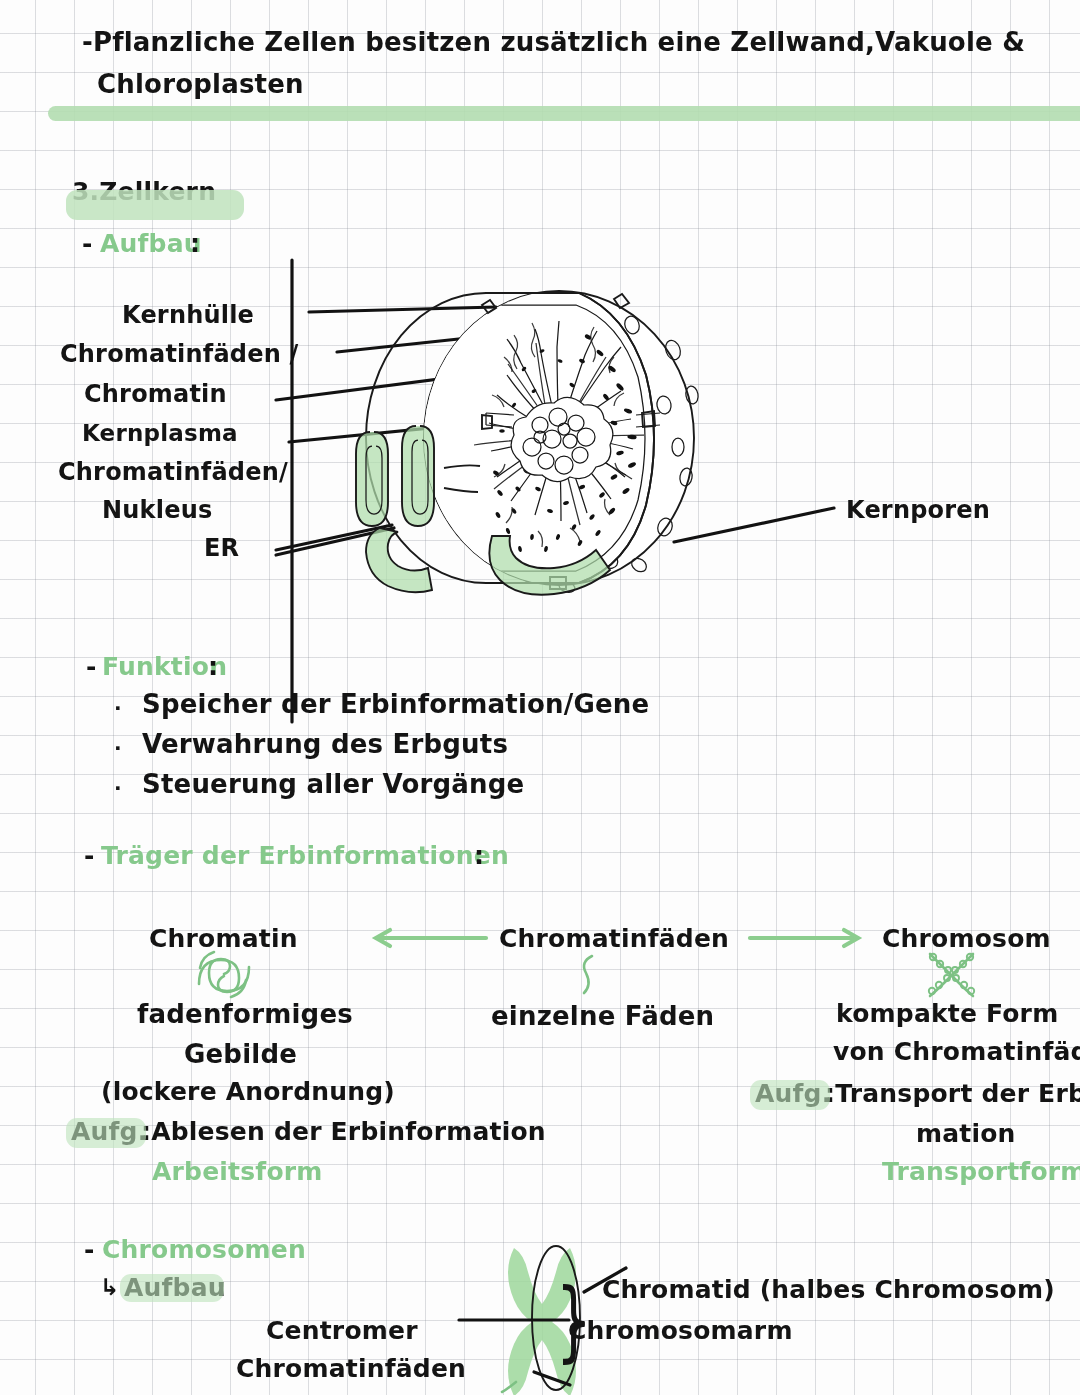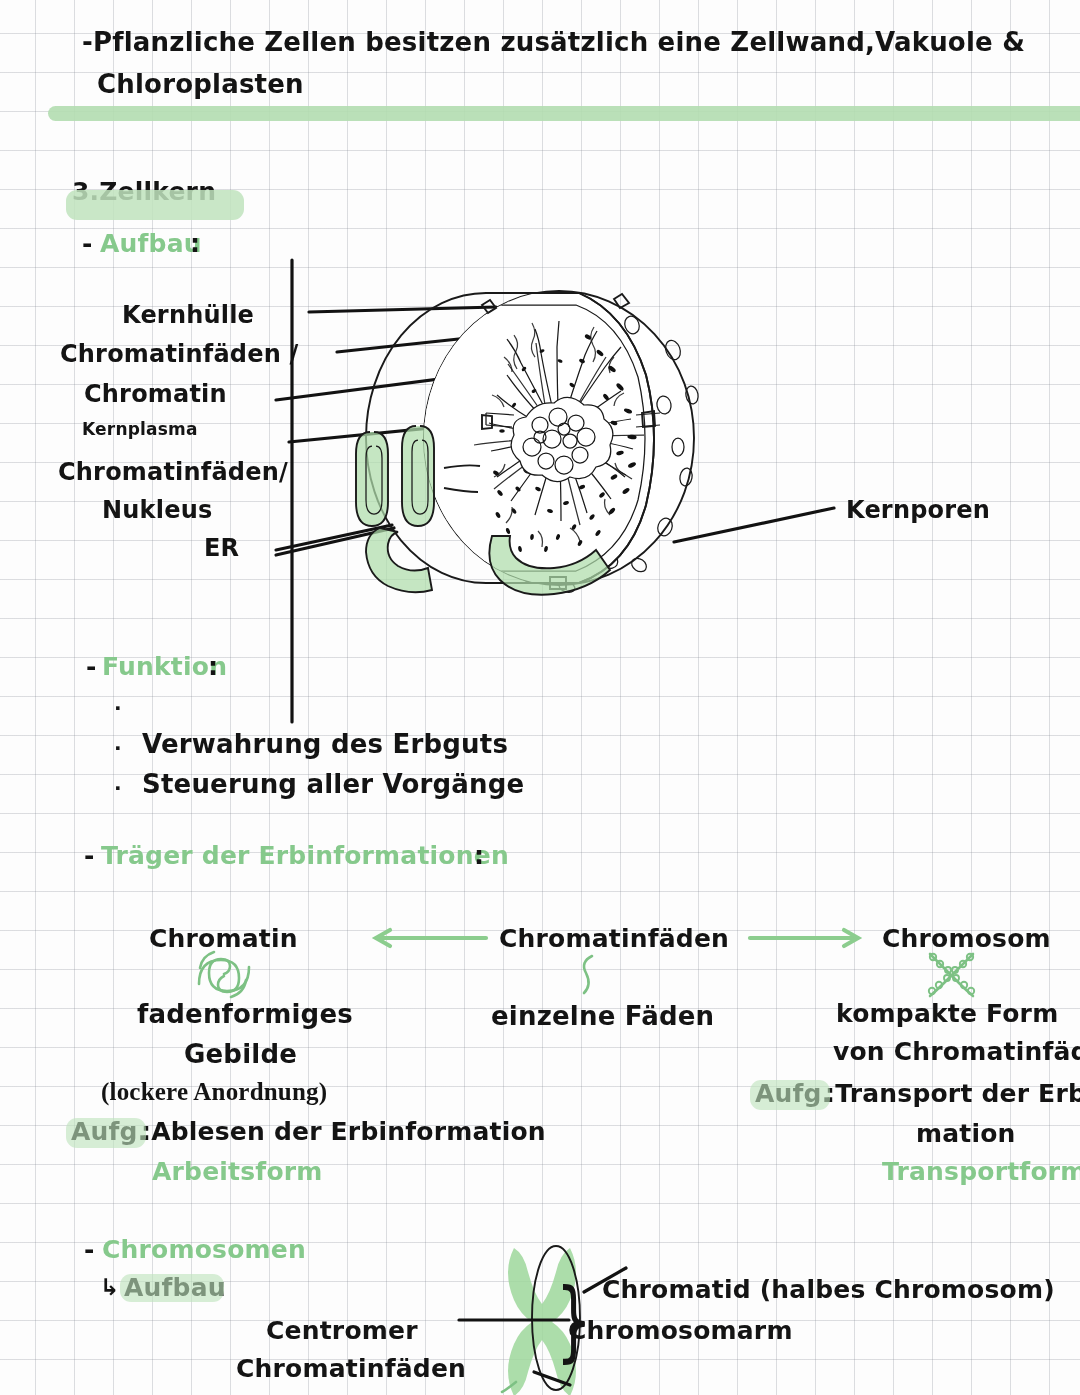--- a/index.html
+++ b/index.html
@@ -78,21 +78,21 @@
   <div class="hl" style="left:22px;top:190px;width:178px;height:30px;"></div>
   <div class="hw" style="left:28px;top:178px;font-size:25px;">3.Zellkern</div>
 
   <div class="hw" style="left:38px;top:230px;font-size:25px;">-</div>
   <div class="hw gtext" style="left:56px;top:230px;font-size:25px;">Aufbau</div>
   <div class="hw" style="left:146px;top:230px;font-size:25px;">:</div>
 
   <div class="hw" style="left:78px;top:302px;font-size:24px;">Kernhülle</div>
   <div class="hw" style="left:16px;top:341px;font-size:24px;">Chromatinfäden /</div>
   <div class="hw" style="left:40px;top:381px;font-size:24px;">Chromatin</div>
-  <div class="hw" style="left:38px;top:420px;font-size:17px;">Kernplasma</div>
+  <div class="hw" style="left:38px;top:420px;font-size:23px;">Kernplasma</div>
   <div class="hw" style="left:14px;top:459px;font-size:24px;">Chromatinfäden/</div>
   <div class="hw" style="left:58px;top:497px;font-size:24px;">Nukleus</div>
   <div class="hw" style="left:160px;top:535px;font-size:24px;text-align:right;">ER</div>
   <div class="hw" style="left:802px;top:497px;font-size:24px;">Kernporen</div>
 
   <svg class="ink" style="left:0;top:260px;width:1080px;height:360px;">
     <line class="lead" x1="265" y1="52" x2="452" y2="47"></line>
     <line class="lead" x1="293" y1="92" x2="452" y2="75"></line>
     <line class="lead" x1="232" y1="140" x2="480" y2="108"></line>
     <line class="lead" x1="245" y1="182" x2="518" y2="155"></line>
@@ -315,20 +315,21 @@
 
     <path d="M100 68 q 22 -4 36 -2" class="thin2" fill="none"></path>
     <path d="M100 88 q 22 4 34 4" class="thin2" fill="none"></path>
   </svg>
 
   <div class="hw" style="left:42px;top:653px;font-size:25px;">-</div>
   <div class="hw gtext" style="left:58px;top:653px;font-size:25px;">Funktion</div>
   <div class="hw" style="left:164px;top:653px;font-size:25px;">:</div>
 
   <div class="hw" style="left:70px;top:697px;font-size:20px;">·</div>
+  <div class="hw" style="left:98px;top:690px;font-size:26px;">Speicher der Erbinformation/Gene</div>
 
   <div class="hw" style="left:70px;top:737px;font-size:20px;">·</div>
   <div class="hw" style="left:98px;top:730px;font-size:26px;">Verwahrung des Erbguts</div>
 
   <div class="hw" style="left:70px;top:777px;font-size:20px;">·</div>
   <div class="hw" style="left:98px;top:770px;font-size:26px;">Steuerung aller Vorgänge</div>
 
   <div class="hw" style="left:40px;top:842px;font-size:25px;">-</div>
   <div class="hw gtext" style="left:57px;top:842px;font-size:25px;">Träger der Erbinformationen</div>
   <div class="hw" style="left:430px;top:842px;font-size:25px;">:</div>
@@ -375,21 +376,21 @@
         <circle cx="33" cy="22" r="3"></circle>
           <circle cx="25" cy="30" r="3"></circle>
         <circle cx="17" cy="37" r="3.2"></circle>
           <circle cx="10" cy="43" r="3.2"></circle>
       </g>
     </g>
   </svg>
 
   <div class="hw" style="left:93px;top:1000px;font-size:26px;">fadenformiges</div>
   <div class="hw" style="left:140px;top:1040px;font-size:26px;">Gebilde</div>
-  <div class="hw" style="left:57px;top:1078px;font-size:25px;font-family:Liberation Serif, serif;">(lockere Anordnung)</div>
+  <div class="hw" style="left:57px;top:1078px;font-size:25px;">(lockere Anordnung)</div>
 
   <div class="hw" style="left:447px;top:1002px;font-size:26px;">einzelne Fäden</div>
 
   <div class="hw" style="left:792px;top:1000px;font-size:25px;">kompakte  Form</div>
   <div class="hw" style="left:789px;top:1038px;font-size:25px;">von Chromatinfäden</div>
 
   <div class="hl soft" style="left:22px;top:1118px;width:80px;height:30px;"></div>
   <div class="hw" style="left:27px;top:1118px;font-size:25px;">Aufg.</div>
   <div class="hw" style="left:97px;top:1118px;font-size:25px;">:Ablesen der Erbinformation</div>
   <div class="hw gtext" style="left:108px;top:1158px;font-size:25px;">Arbeitsform</div>

